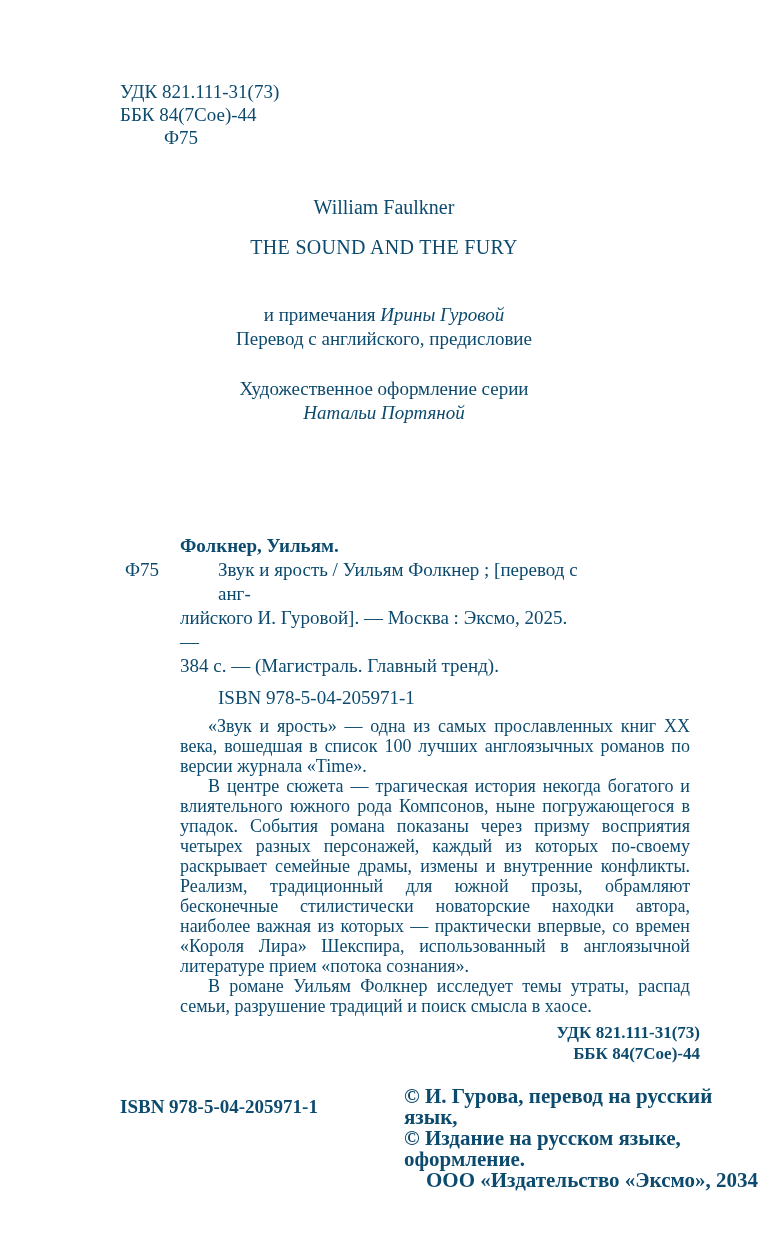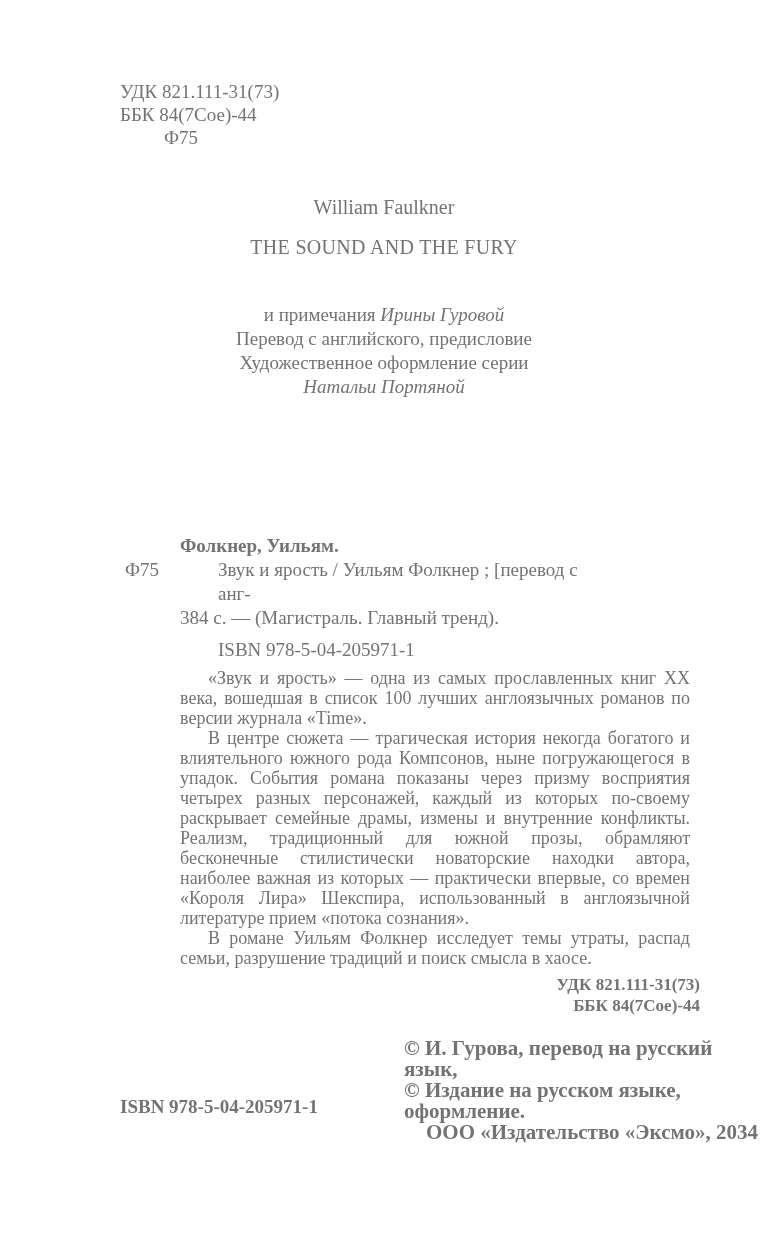--- a/index.html
+++ b/index.html
@@ -3,21 +3,21 @@
 <meta charset="utf-8">
 <style>
   * { margin: 0; padding: 0; box-sizing: border-box; }
   html, body { background: #ffffff; }
   .page {
     position: relative;
     width: 768px;
     height: 1240px;
     margin: 0 auto;
     background: #ffffff;
-    color: #737373;
+    color: #0c4a6e;
     font-family: "Liberation Serif", "DejaVu Serif", serif;
     overflow: hidden;
   }
   
   .top-codes {
     position: absolute;
     left: 120px;
     top: 80px;
     font-size: 19px;
     line-height: 23px;
@@ -29,21 +29,21 @@
   .center-block {
     position: absolute;
     left: 0;
     top: 196px;
     width: 100%;
     text-align: center;
   }
   .author { font-size: 20px; }
   .book-title { font-size: 20px; margin-top: 17px; letter-spacing: 0.3px; }
   .translation { margin-top: 44px; font-size: 19px; line-height: 24px; }
-  .design { font-size: 19px; line-height: 24px; }
+  .design { margin-top: 26px; font-size: 19px; line-height: 24px; }
   .italic { font-style: italic; }
 
   
   .lower-section {
     position: absolute;
     left: 0;
     top: 534px;
     width: 768px;
   }
   .catalog {
@@ -122,20 +122,21 @@
       <div class="italic">Натальи Портяной</div>
     </div>
   </div>
 
   <div class="lower-section">
 
     <div class="catalog">
       <div class="margin-code">Ф75</div>
       <div class="catalog-heading">Фолкнер, Уильям.</div>
       <div class="entry-line first">Звук и ярость / Уильям Фолкнер ; [перевод с анг-</div>
+      <div class="entry-line">лийского И. Гуровой]. — Москва : Эксмо, 2025. —</div>
       <div class="entry-line">384 с. — (Магистраль. Главный тренд).</div>
       <div class="isbn-line">ISBN 978-5-04-205971-1</div>
     </div>
 
     <div class="annotation">
       <p>«Звук и ярость» — одна из самых прославленных книг XX века, вошедшая в список 100 лучших англоязычных романов по версии журнала «Time».</p>
       <p>В центре сюжета — трагическая история некогда богатого и влиятельного южного рода Компсонов, ныне погружающегося в упадок. События романа показаны через призму восприятия четырех разных персонажей, каждый из которых по-своему раскрывает семейные драмы, измены и внутренние конфликты. Реализм, традиционный для южной прозы, обрамляют бесконечные стилистически новаторские находки автора, наиболее важная из которых — практически впервые, со времен «Короля Лира» Шекспира, использованный в англоязычной литературе прием «потока сознания».</p>
       <p>В романе Уильям Фолкнер исследует темы утраты, распад семьи, разрушение традиций и поиск смысла в хаосе.</p>
     </div>
 

